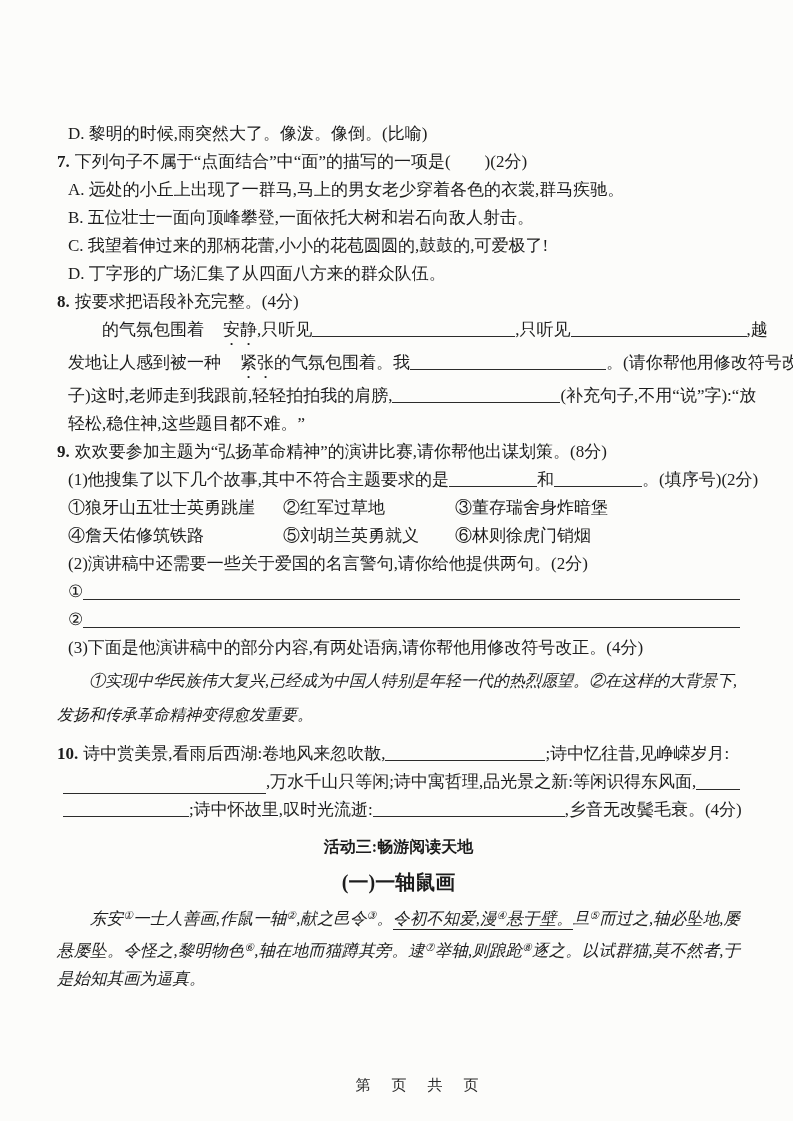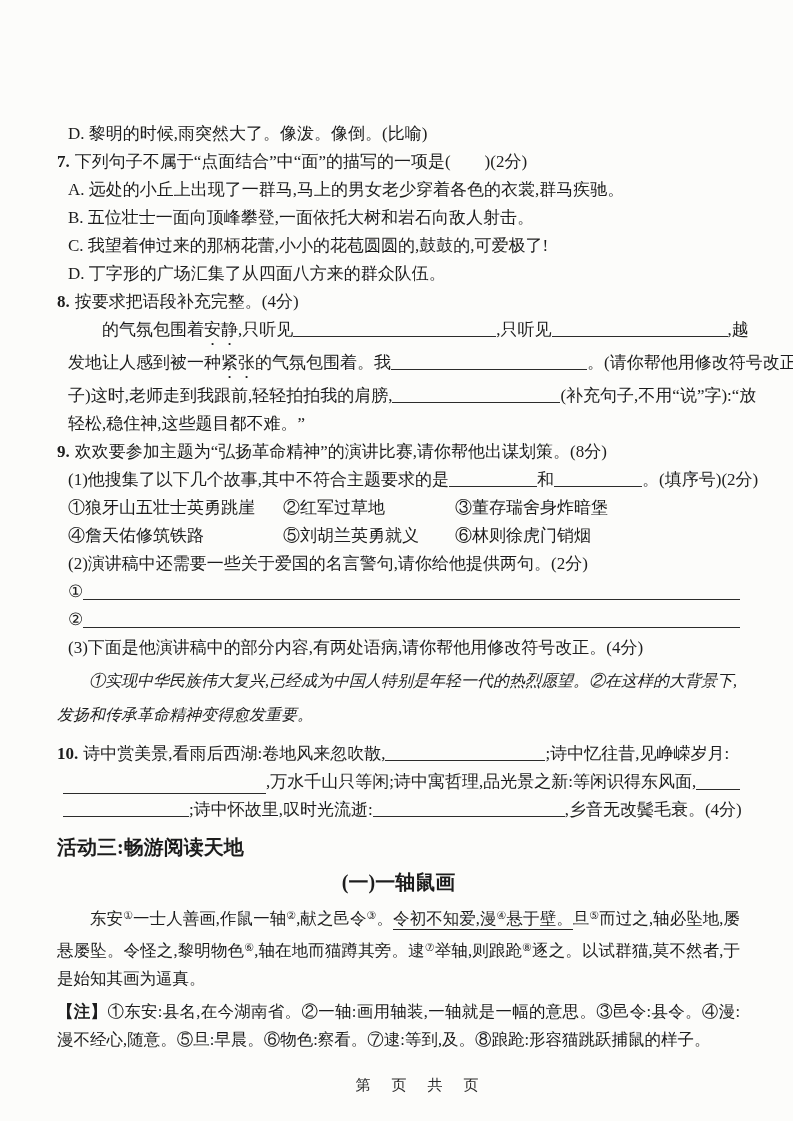--- a/index.html
+++ b/index.html
@@ -20,44 +20,45 @@
   .blank{
     display:inline-block;
     border-bottom:1px solid #2b2b2b;
     height:13px;vertical-align:-2px;
   }
   .em-dots{
     -webkit-text-emphasis:filled dot #1c1c1c;
     -webkit-text-emphasis-position:under;
     text-emphasis:filled dot #1c1c1c;
     text-emphasis-position:under right;
+    margin-left:19px;
   }
   .story-row{display:flex;align-items:flex-end;}
   .story-row .story{flex:none;}
   .ansline{display:flex;}
   .ansline .label{flex:none;}
   .fillblank{flex:1;position:relative;}
   .fillblank::after{
     content:"";position:absolute;left:0;right:0;bottom:6px;
     border-bottom:1px solid #2b2b2b;
   }
   .essay{font-style:italic;font-size:16px;line-height:34px;white-space:nowrap;}
   .essay.first{margin-top:2px;}
   .gap-top{margin-top:8px;}
   .h-activity{
-    margin-top:10px;text-align:left;
-    font-weight:bold;font-size:20px;line-height:26px;
+    margin-top:10px;text-align:center;
+    font-weight:bold;font-size:16px;line-height:26px;
   }
   .h-reading{
     margin-top:10px;text-align:center;
     font-weight:bold;font-size:20px;line-height:24px;
   }
   .passage{
     margin-top:7px;
-    font-size:16.5px;line-height:28px;
+    font-style:italic;font-size:16.5px;line-height:28px;
     text-align:justify;text-indent:2em;
   }
   .passage .sup{font-size:11px;vertical-align:5px;}
   .passage .uline{border-bottom:1px solid #222;padding-bottom:1px;}
   .notes{
     margin-top:5px;
     font-size:16.5px;line-height:28px;text-align:justify;
   }
   .notes .notes-label{font-weight:bold;}
   .footer{
@@ -160,22 +161,19 @@
       <span>活动三:畅游阅读天地</span>
     </div>
     <div class="h-reading">
       <span>(一)一轴鼠画</span>
     </div>
 
     <div class="passage">
       <span>东安</span><span class="sup">①</span><span>一士人善画,作鼠一轴</span><span class="sup">②</span><span>,献之邑令</span><span class="sup">③</span><span>。</span><span class="uline"><span>令初不知爱,漫</span><span class="sup">④</span><span>悬于壁。</span></span><span>旦</span><span class="sup">⑤</span><span>而过之,轴必坠地,屡悬屡坠。令怪之,黎明物色</span><span class="sup">⑥</span><span>,轴在地而猫蹲其旁。逮</span><span class="sup">⑦</span><span>举轴,则踉跄</span><span class="sup">⑧</span><span>逐之。以试群猫,莫不然者,于是始知其画为逼真。</span>
     </div>
 
-    <div class="notes">
-      <span class="notes-label">【注】</span><span>①东安:县名,在今湖南省。②一轴:画用轴装,一轴就是一幅的意思。③邑令:县令。④漫:漫不经心,随意。⑤旦:早晨。⑥物色:察看。⑦逮:等到,及。⑧踉跄:形容猫跳跃捕鼠的样子。</span>
-    </div>
 
   </div>
 
   <div class="footer">
     <span>第　页　共　页</span>
   </div>
 </div>
 
 </body></html>

